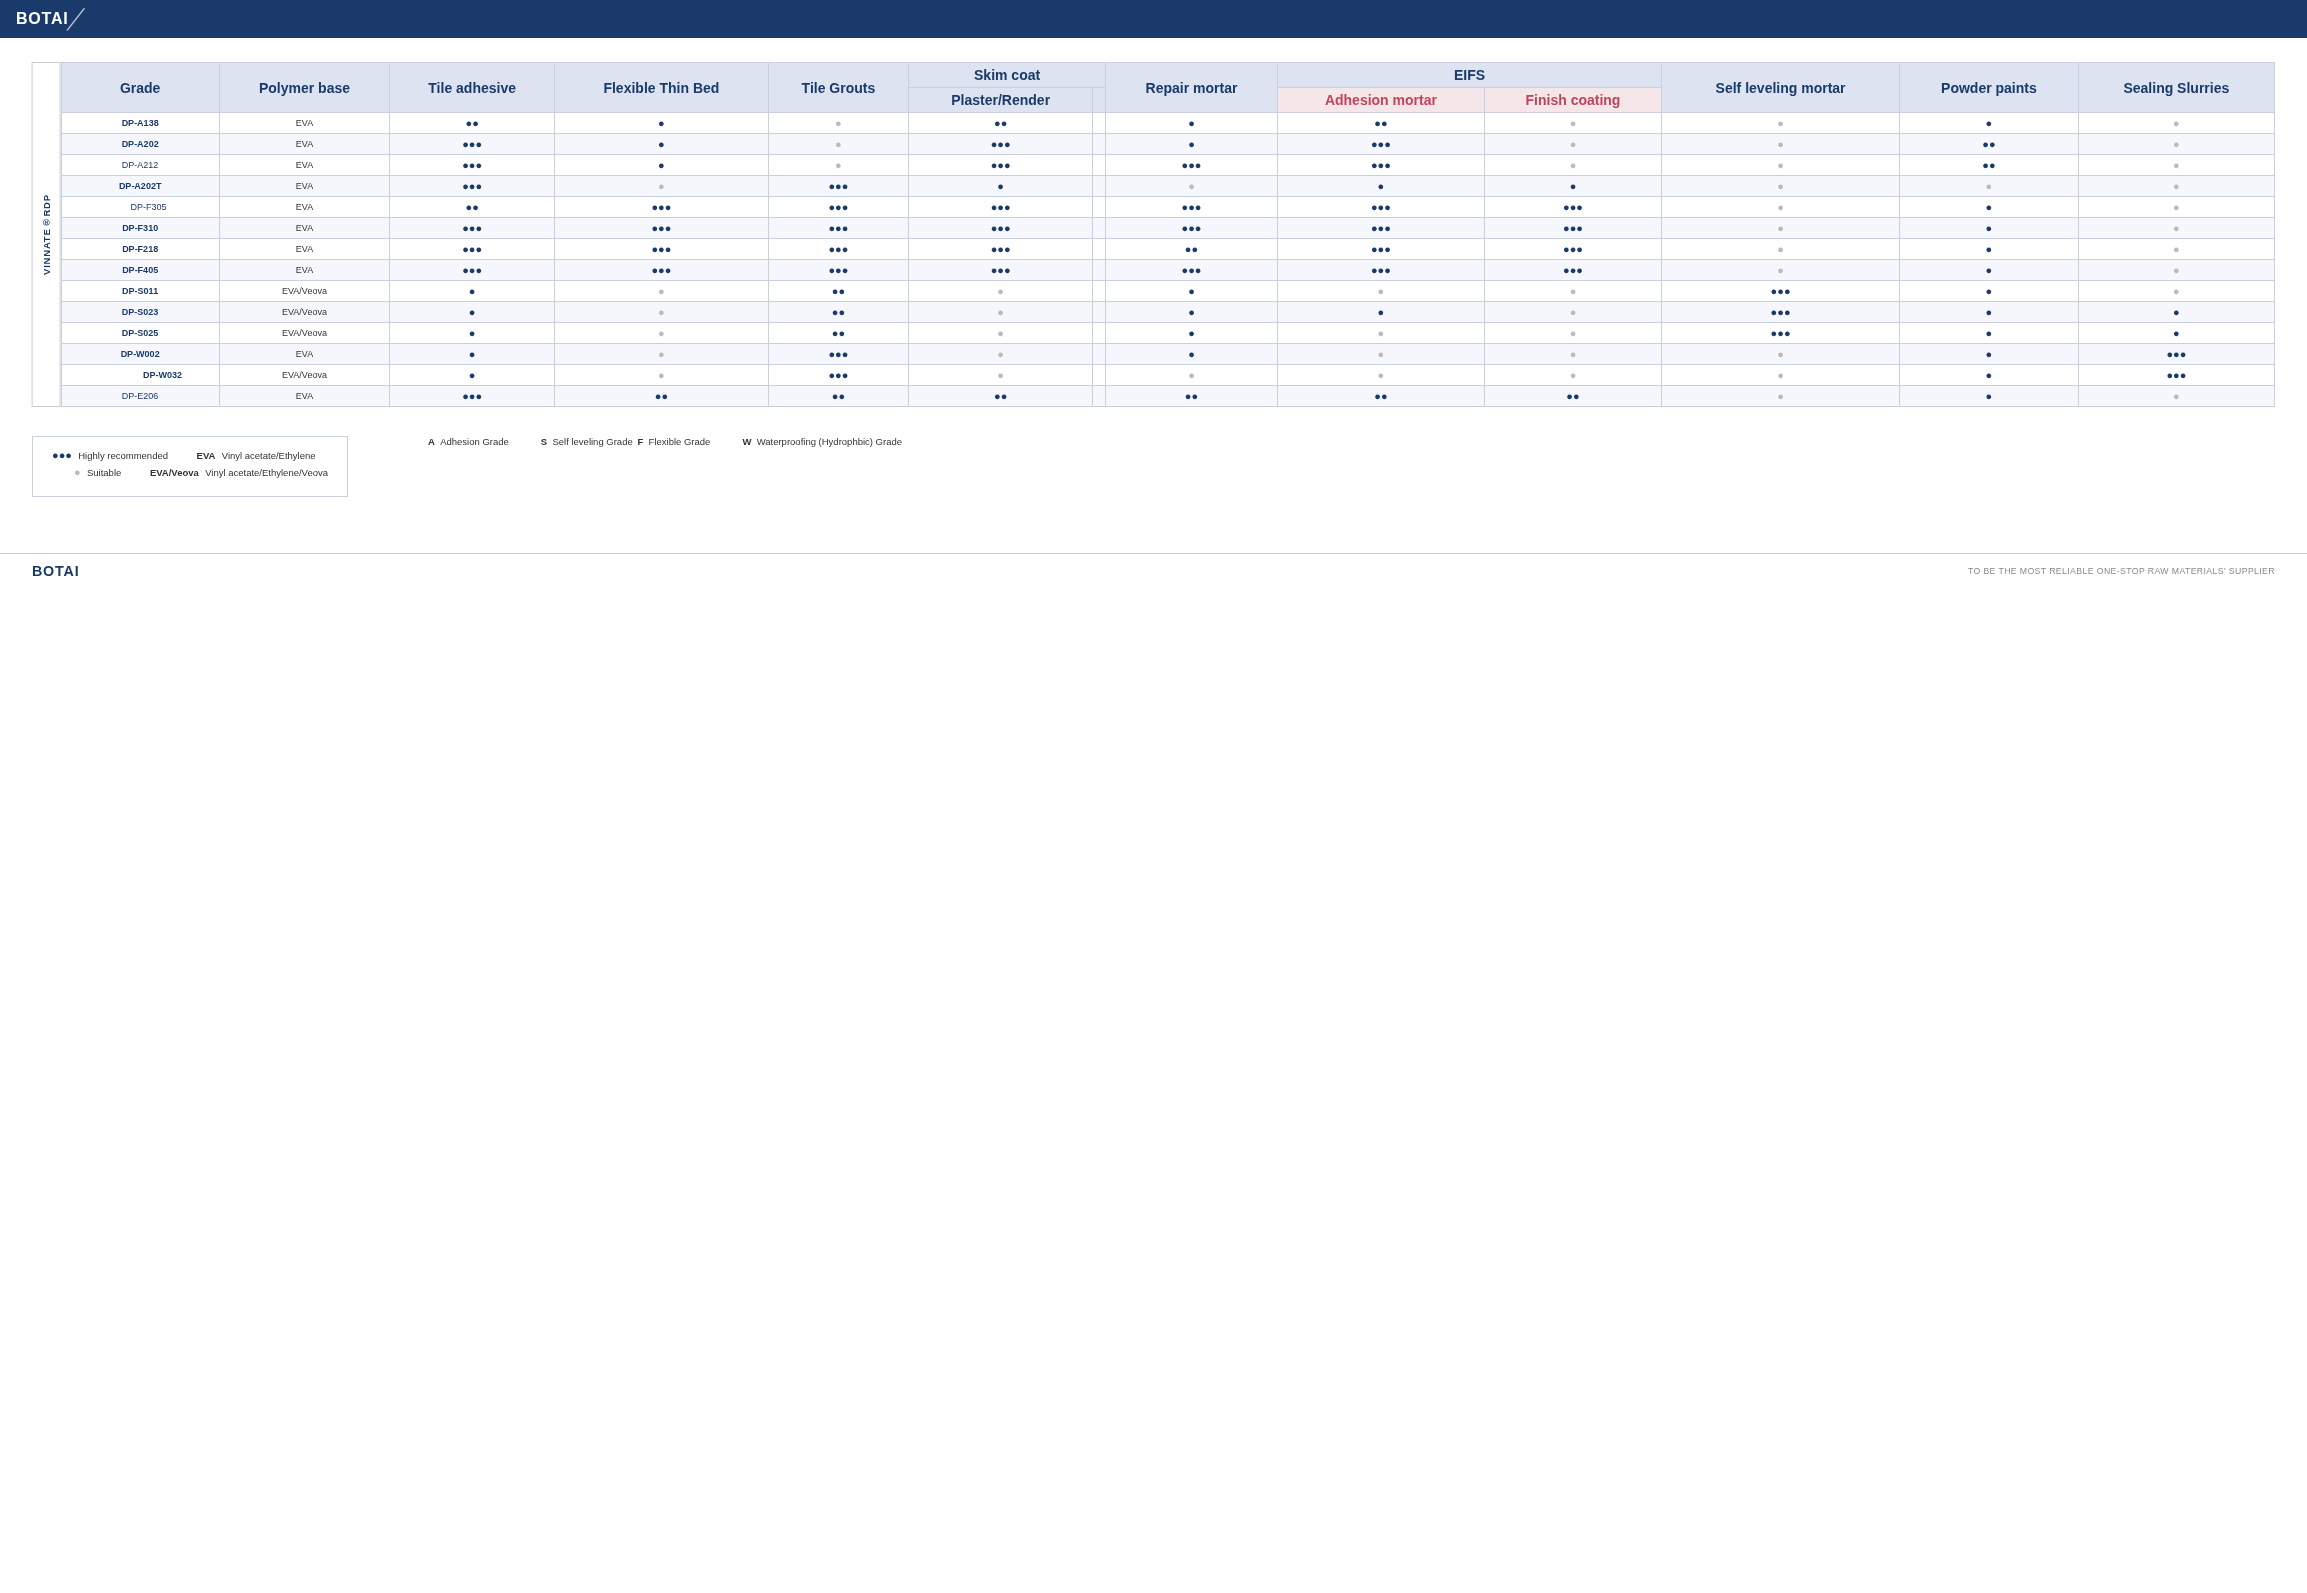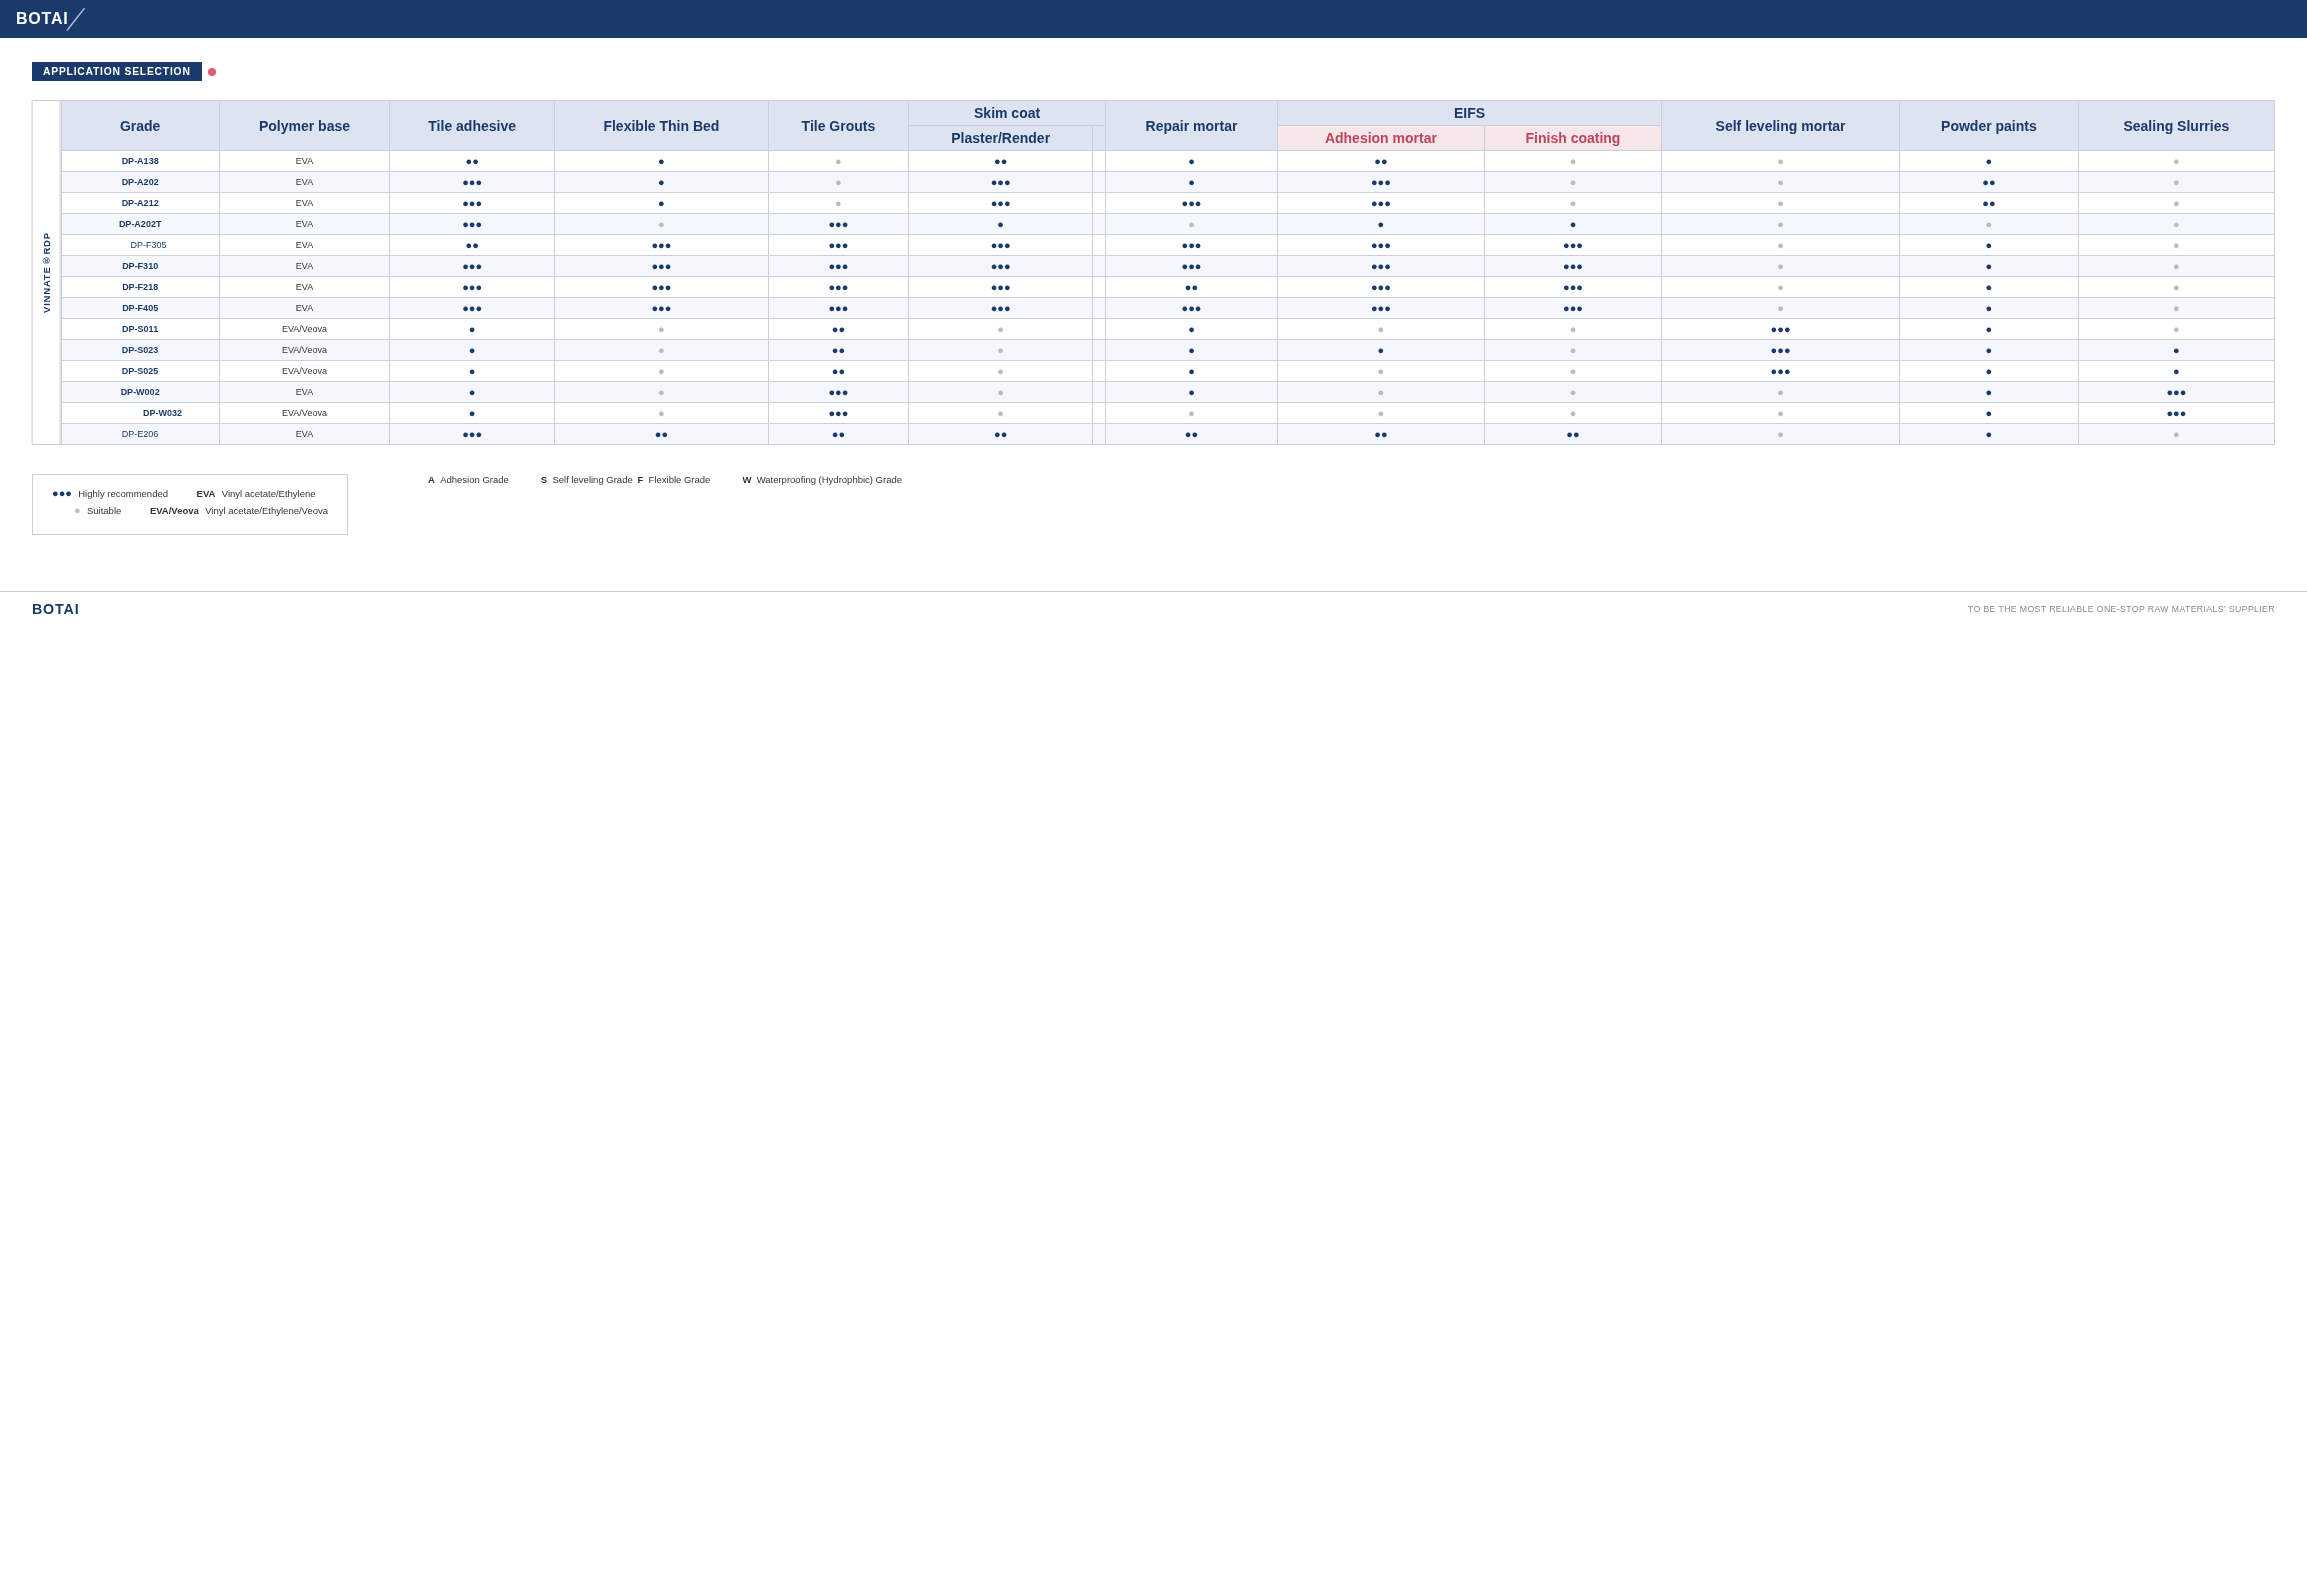--- a/index.html
+++ b/index.html
@@ -185,24 +185,20 @@
 </head>
 <body>
 
 <div class="header">
   <span class="logo-text">BOTAI</span>
   <span class="logo-slash">╱</span>
 </div>
 
 <div class="main">
 
-  <div class="section-title-bar">
-    <div class="section-title-bg">APPLICATION SELECTION</div>
-    <div class="section-title-dot"></div>
-  </div>
 
   <div class="table-container">
     <div class="product-label-cell">VINNATE®RDP</div>
 
     <table class="data-table">
       <thead>
         <tr>
           <th rowspan="2" class="th-main">Grade</th>
           <th rowspan="2" class="th-main">Polymer base</th>
           <th rowspan="2" class="th-main">Tile adhesive</th>
@@ -247,21 +243,21 @@
             <td><span class="dot-blue">●●●</span></td>
             <td><span class="dot-gray"></span></td>
             <td><span class="dot-blue">●</span></td>
             <td><span class="dot-blue">●●●</span></td>
             <td><span class="dot-gray">●</span></td>
             <td><span class="dot-gray">●</span></td>
             <td><span class="dot-blue">●●</span></td>
             <td><span class="dot-gray">●</span></td>
           </tr>
           <tr>
-            <td style="font-weight:700;color:#1a3a6b;">DP-A212</td>
+            <td style="font-weight:400;color:#1a3a6b;">DP-A212</td>
             <td>EVA</td>
             <td><span class="dot-blue">●●●</span></td>
             <td><span class="dot-blue">●</span></td>
             <td><span class="dot-gray">●</span></td>
             <td><span class="dot-blue">●●●</span></td>
             <td><span class="dot-gray"></span></td>
             <td><span class="dot-blue">●●●</span></td>
             <td><span class="dot-blue">●●●</span></td>
             <td><span class="dot-gray">●</span></td>
             <td><span class="dot-gray">●</span></td>

